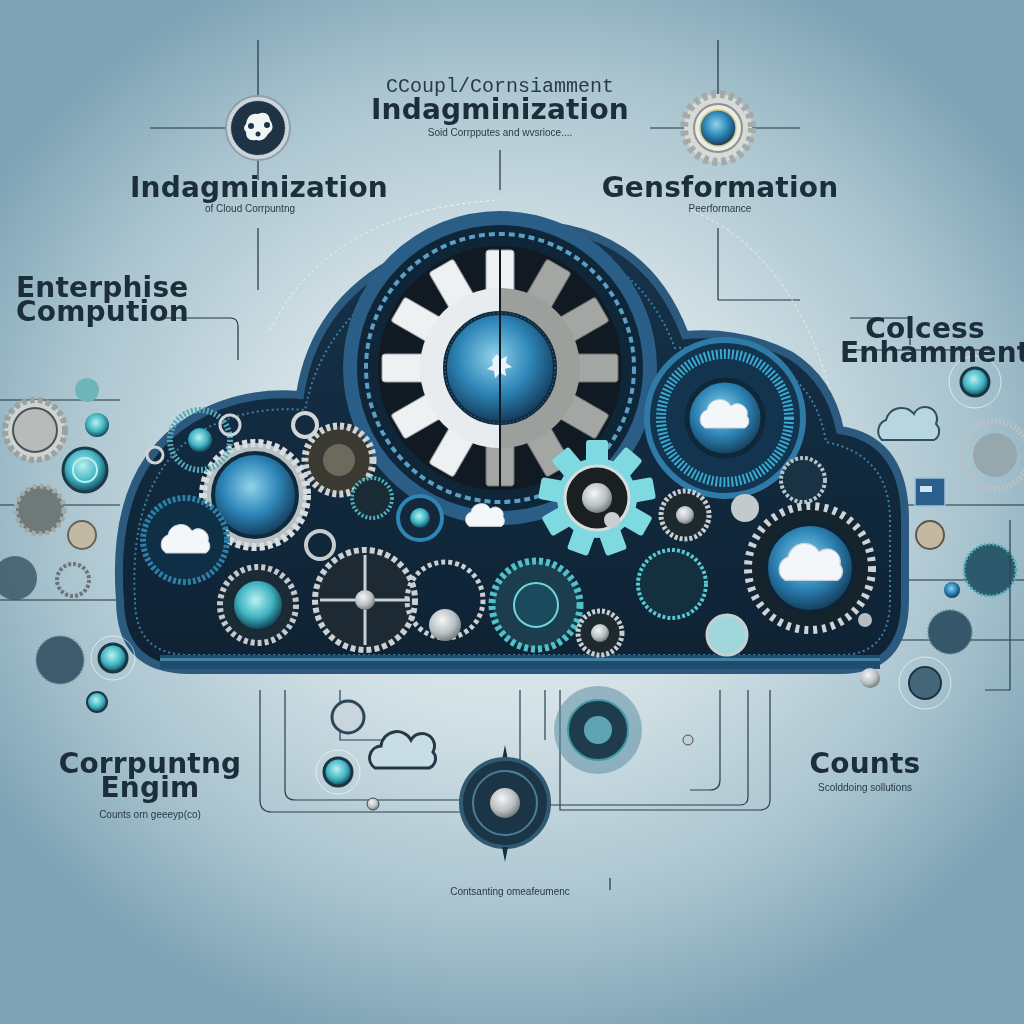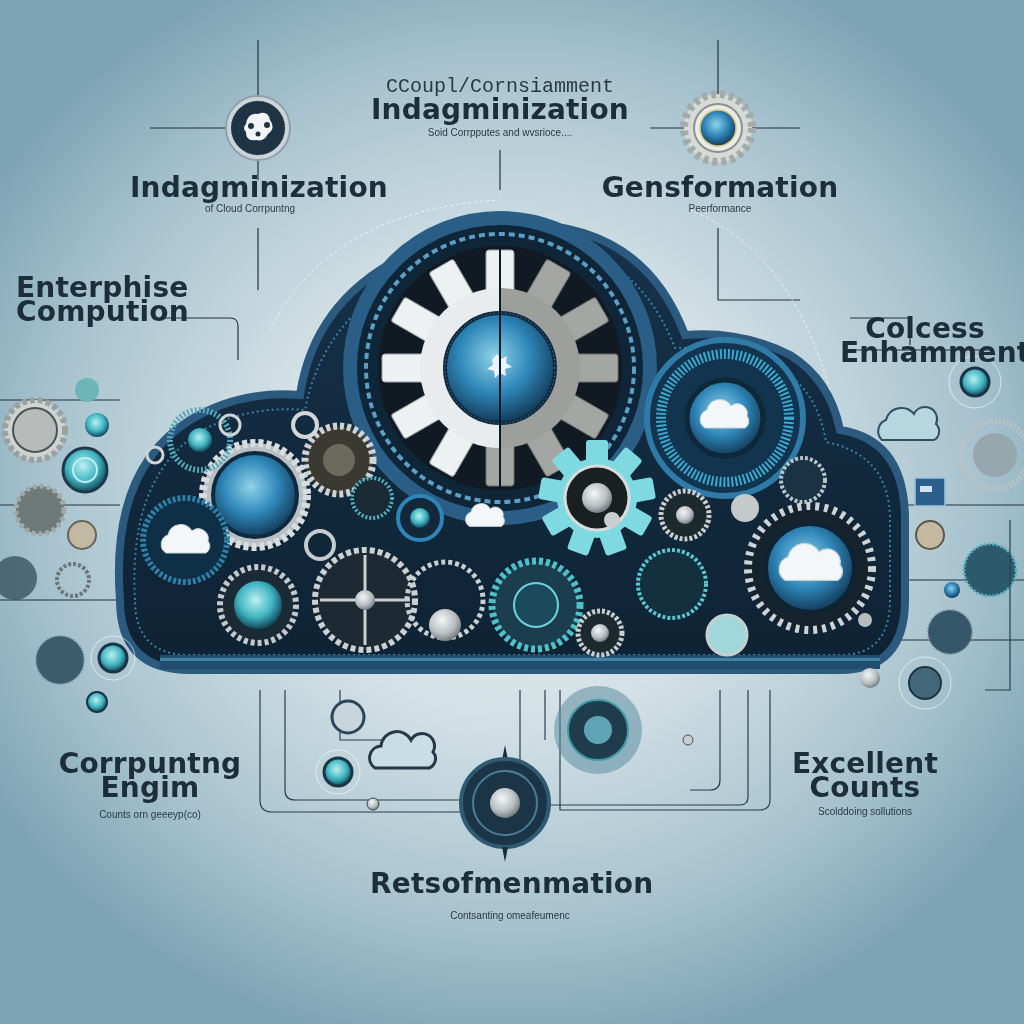--- a/index.html
+++ b/index.html
@@ -290,23 +290,21 @@
   <div class="title">Enhamment</div>
 </div>
 
 <div class="label" style="left:55px;top:752px;width:190px;">
   <div class="title">Corrpuntng</div>
   <div class="title">Engim</div>
   <div class="sub" style="margin-top:6px;">Counts orn geeeyp(co)</div>
 </div>
 
 <div class="label" style="left:760px;top:752px;width:210px;">
-  <div class="title">Excellent</div>
   <div class="title">Counts</div>
   <div class="sub" style="margin-top:3px;">Scolddoing sollutions</div>
 </div>
 
 <div class="label" style="left:370px;top:872px;width:280px;">
-  <div class="title">Retsofmenmation</div>
   <div class="sub" style="margin-top:11px;">Contsanting omeafeumenc</div>
 </div>
 
 </div>
 
 </body></html>

